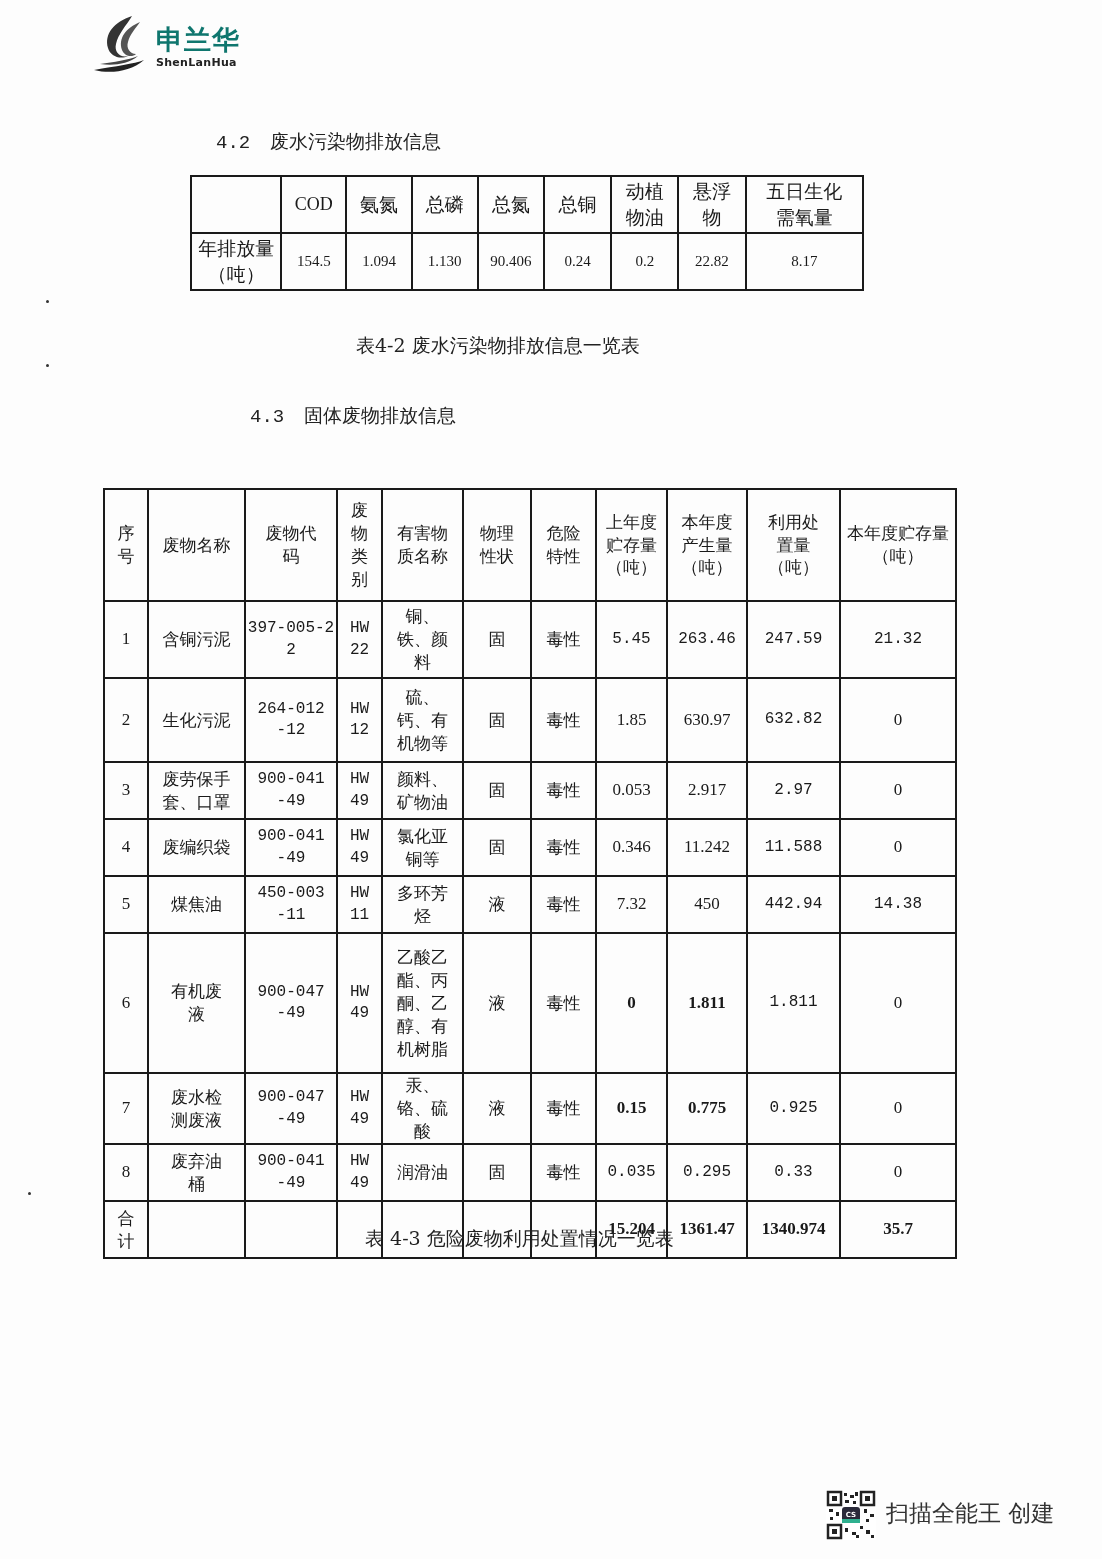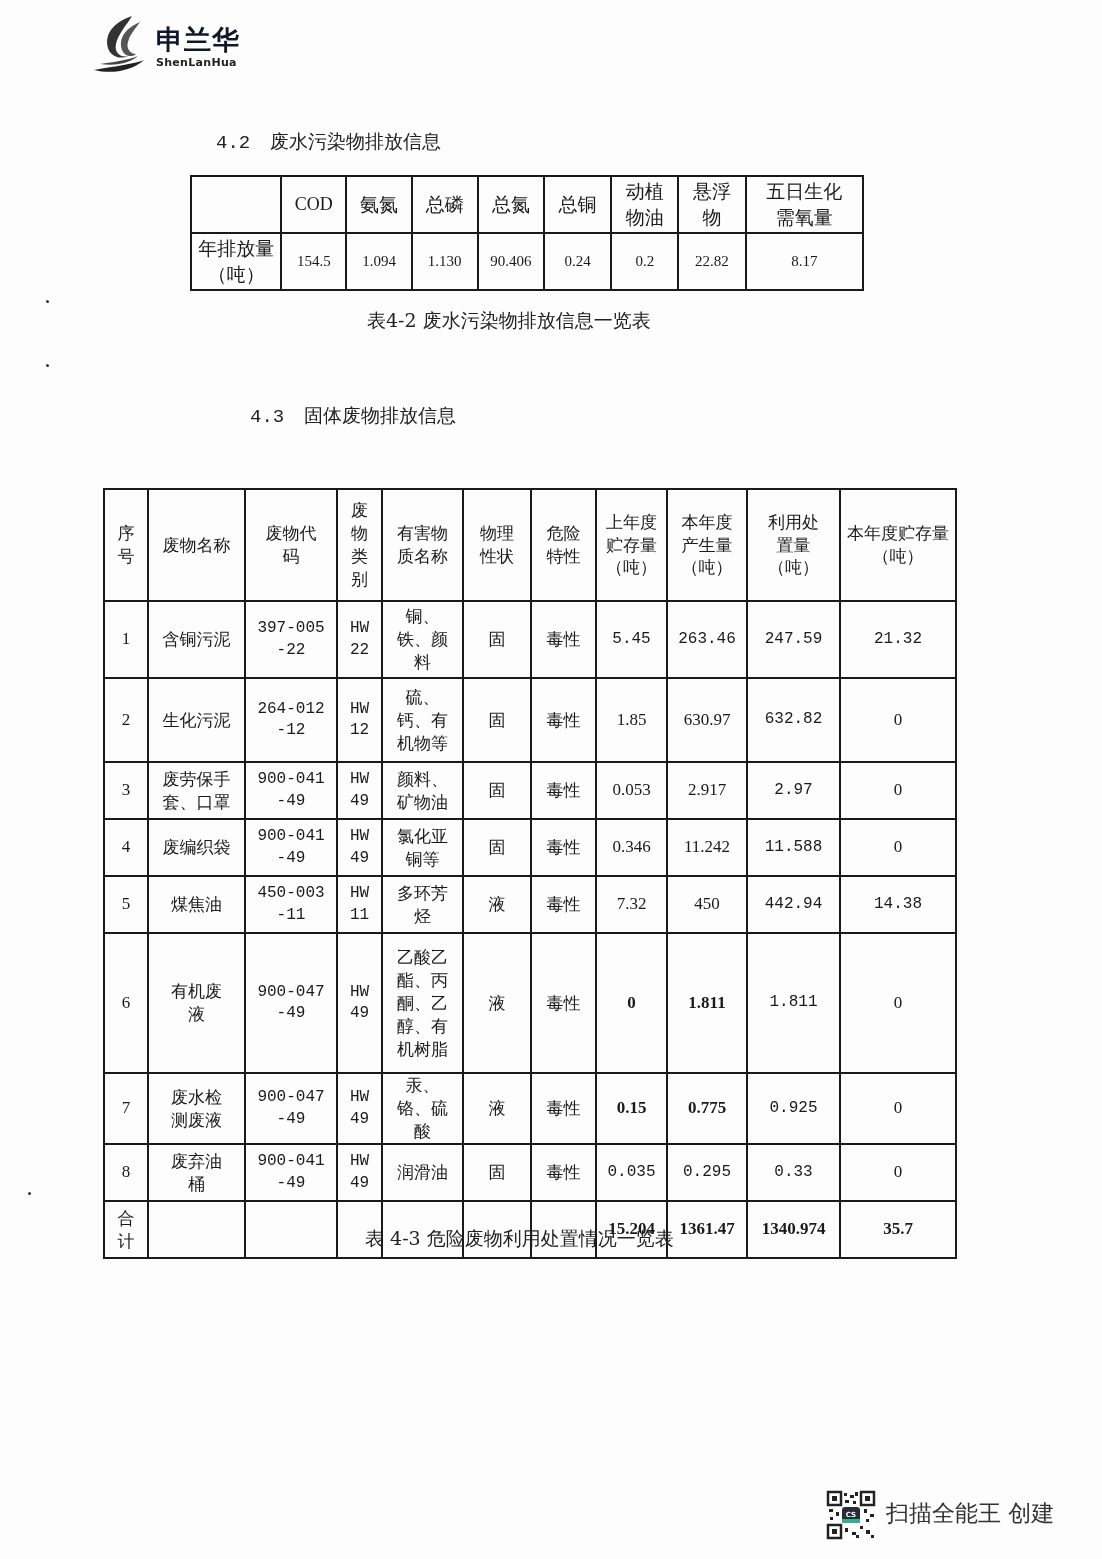--- a/index.html
+++ b/index.html
@@ -3,21 +3,21 @@
   <meta charset="utf-8">
   <style>
     html, body { margin: 0; padding: 0; }
     body {
       width: 1102px; height: 1559px; position: relative; overflow: hidden;
       background: #fdfdfd; color: #1a1a1a;
       font-family: "DejaVu Serif", "Liberation Serif", serif;
     }
     .logo { position: absolute; left: 92px; top: 12px; width: 180px; height: 64px; }
     .logo svg { position: absolute; left: 0; top: 0; }
-    .logo-cn { position: absolute; left: 64px; top: 10px; font-family: "DejaVu Sans", sans-serif; font-weight: bold; font-size: 27px; letter-spacing: 1px; color: #0f172a; }
+    .logo-cn { position: absolute; left: 64px; top: 10px; font-family: "DejaVu Sans", sans-serif; font-weight: bold; font-size: 27px; letter-spacing: 1px; color: #0f766e; }
     .logo-en { position: absolute; left: 64px; top: 44px; font-family: "DejaVu Sans", sans-serif; font-weight: bold; font-size: 11px; color: #222; letter-spacing: 0.3px; }
 
     .heading { position: absolute; font-size: 19px; color: #222; white-space: nowrap; }
     .heading .num { display: inline-block; width: 54px; font-family: "Liberation Mono", monospace; }
     .caption { position: absolute; font-size: 19px; color: #222; white-space: nowrap; }
 
     table { border-collapse: collapse; position: absolute; table-layout: fixed; }
     td { border: 2px solid #1a1a1a; text-align: center; vertical-align: middle; padding: 0; line-height: 1.35; }
 
     #t42 { left: 190px; top: 175px; width: 674px; height: 114px; }
@@ -86,21 +86,21 @@
     <td class="num">1.130</td>
     <td class="num">90.406</td>
     <td class="num">0.24</td>
     <td class="num">0.2</td>
     <td class="num">22.82</td>
     <td class="num">8.17</td>
   </tr>
 </tbody>
   </table>
 
-<div class="caption" style="left:356px; top:308px;margin-left:11px;">表4-2 废水污染物排放信息一览表</div>
+<div class="caption" style="left:356px; top:333px;">表4-2 废水污染物排放信息一览表</div>
 
 <div class="dot" style="left:46px; top:300px;"></div>
 <div class="dot" style="left:46px; top:364px;"></div>
 
 <div class="heading" style="left:216px; top:403px;margin-left:34px;">
   <span class="num">4.3</span><span>固体废物排放信息</span>
 </div>
 
 <table id="t43">
   <colgroup>
@@ -127,21 +127,21 @@
     <td style="padding:0 12px">危险特性</td>
     <td style="padding:0 6px">上年度贮存量（吨）</td>
     <td style="padding:0 8px">本年度产生量（吨）</td>
     <td style="padding:11px 14px">利用处置量（吨）</td>
     <td style="padding:0 6px">本年度贮存量（吨）</td>
   </tr>
 
   <tr style="height:57px">
     <td class="serifnum">1</td>
     <td>含铜污泥</td>
-    <td class="mono" style="padding:0 10px;word-break:break-all">397-005-22</td>
+    <td class="mono" style="padding:0 0;word-break:break-all">397-005-22</td>
     <td class="mono" style="padding:16px 10px;word-break:break-all">HW22</td>
     <td style="padding:0 6px">铜、铁、颜料</td>
     <td>固</td>
     <td>毒性</td>
     <td class="mono">5.45</td>
     <td class="mono">263.46</td>
     <td class="mono">247.59</td>
     <td class="mono">21.32</td>
   </tr>
 

